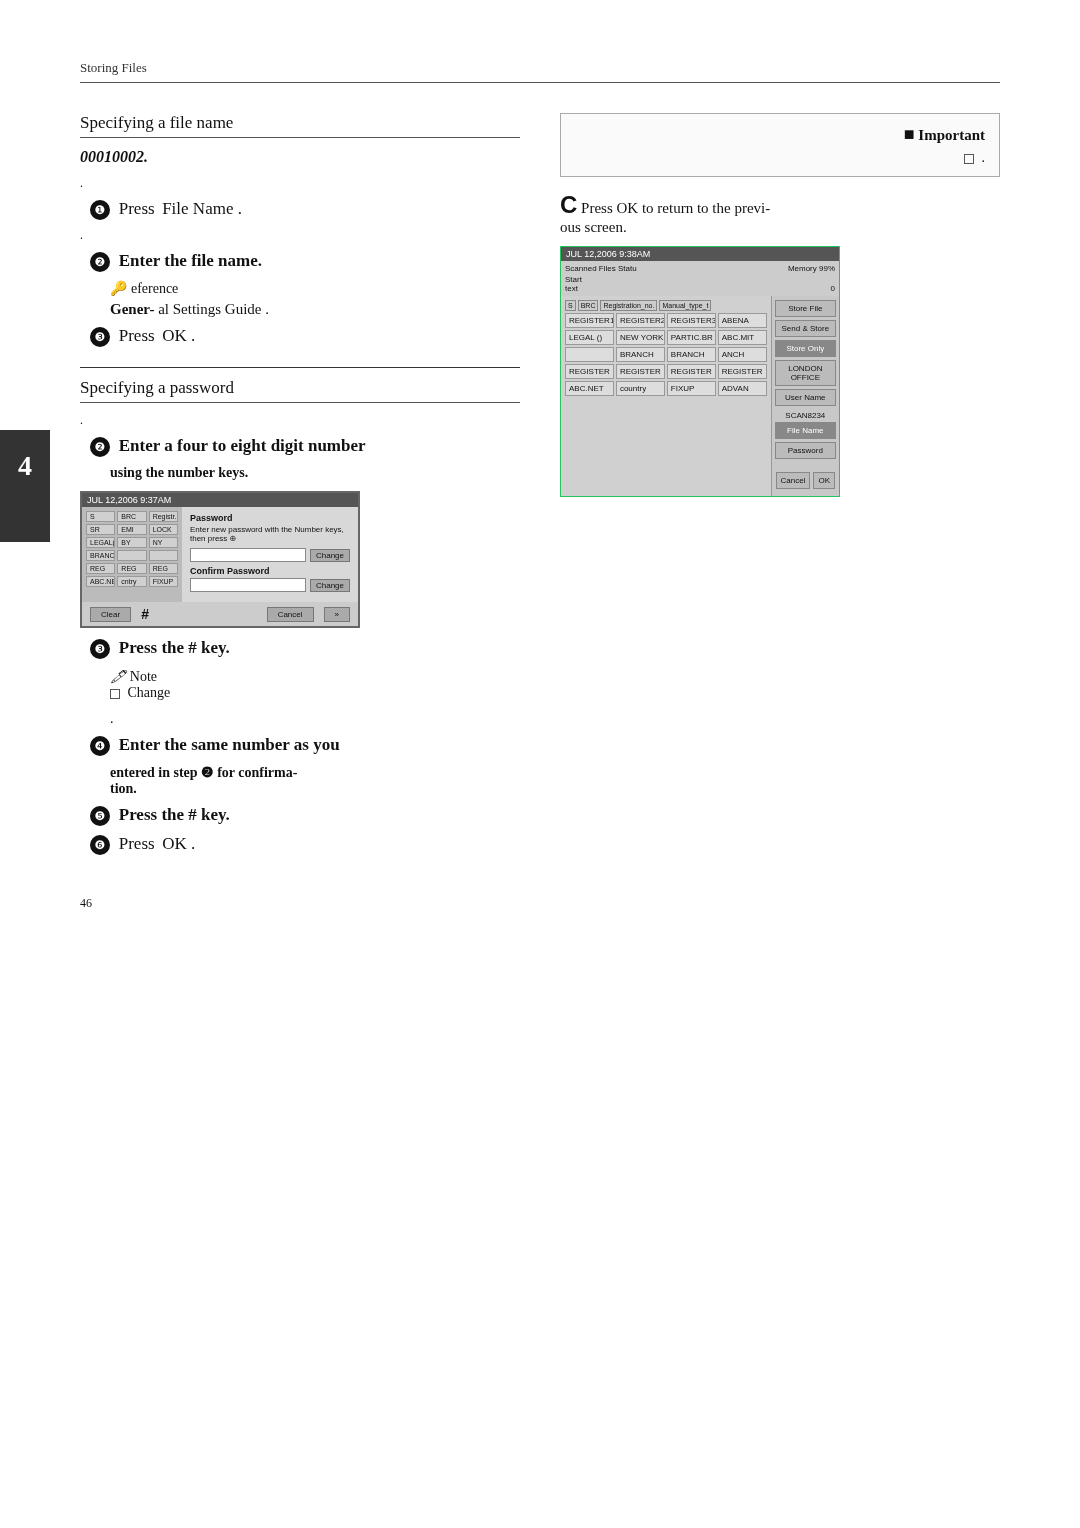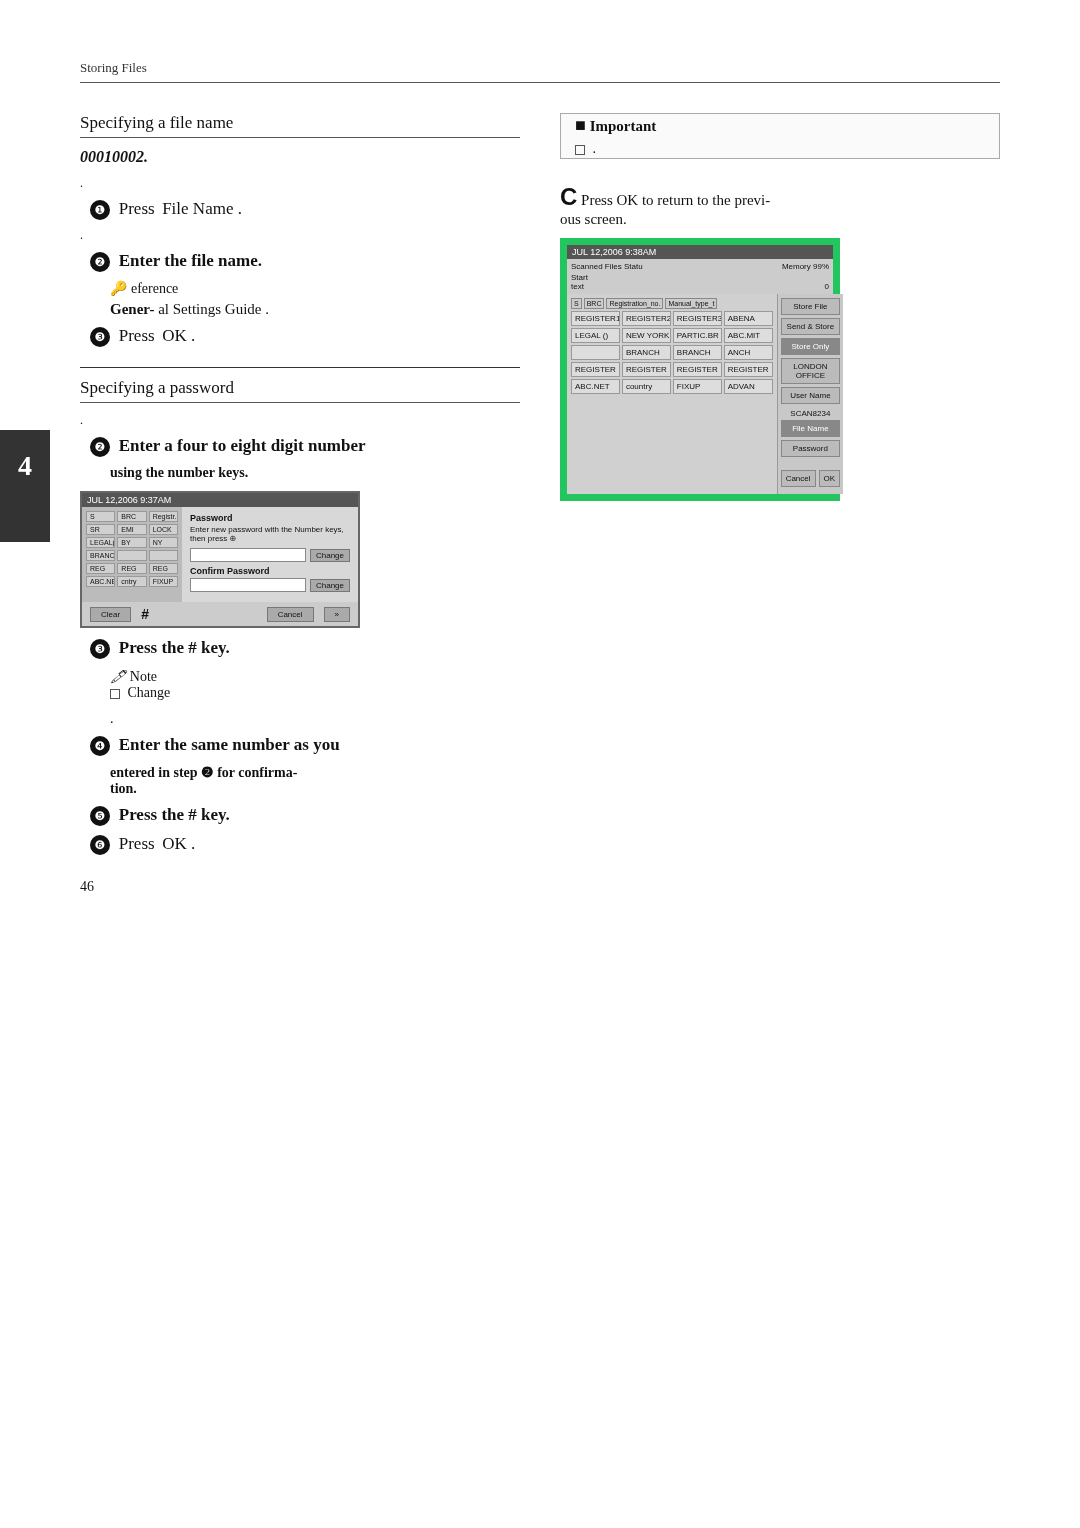--- a/index.html
+++ b/index.html
@@ -94,45 +94,46 @@
       font-size: 14px;
     }
     .gen-settings {
       font-weight: bold;
       font-size: 15px;
     }
 
     
     .important-box {
       border: 1px solid #aaa;
-      padding: 1px 14px;
-      margin-bottom: 24px;
+      padding: 10px 14px;
+      margin-bottom: 14px;
       font-size: 14px;
       background: #fafafa;
+      text-align: right;
     }
     .important-title {
       font-weight: bold;
       font-size: 15px;
       margin-bottom: 5px;
     }
 
     
     .c-press {
       font-size: 15px;
       margin-bottom: 10px;
     }
     .c-letter {
       font-size: 24px;
       font-weight: bold;
       font-family: Arial, sans-serif;
     }
 
     
     .screen-mockup {
-      border: 7px solid #22c55e;
+      border: 1px solid #22c55e;
       background: #e8e8e8;
       width: 280px;
       font-size: 10px;
       font-family: Arial, sans-serif;
       margin-top: 10px;
     }
     .screen-topbar {
       background: #555;
       color: #fff;
       font-size: 9px;
@@ -288,23 +289,23 @@
       padding: 1px 3px;
       font-size: 7px;
       flex: 1;
       min-width: 0;
       overflow: hidden;
       white-space: nowrap;
     }
 
     .page-number {
       position: absolute;
-      bottom: 40px;
+      bottom: 24px;
       left: 80px;
-      font-size: 14px;
+      font-size: 12px;
     }
 
     
     .note-box {
       margin: 10px 0 10px 30px;
       font-size: 14px;
     }
     .note-title {
       font-style: italic;
       font-size: 13px;

